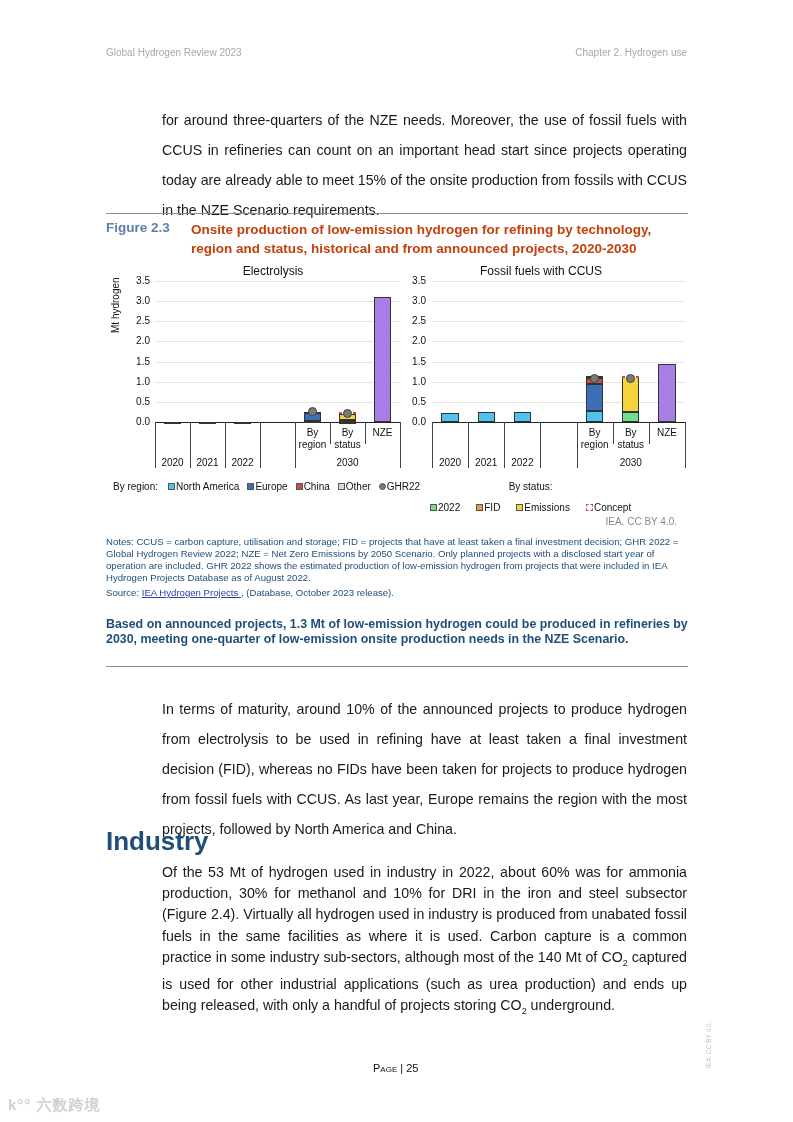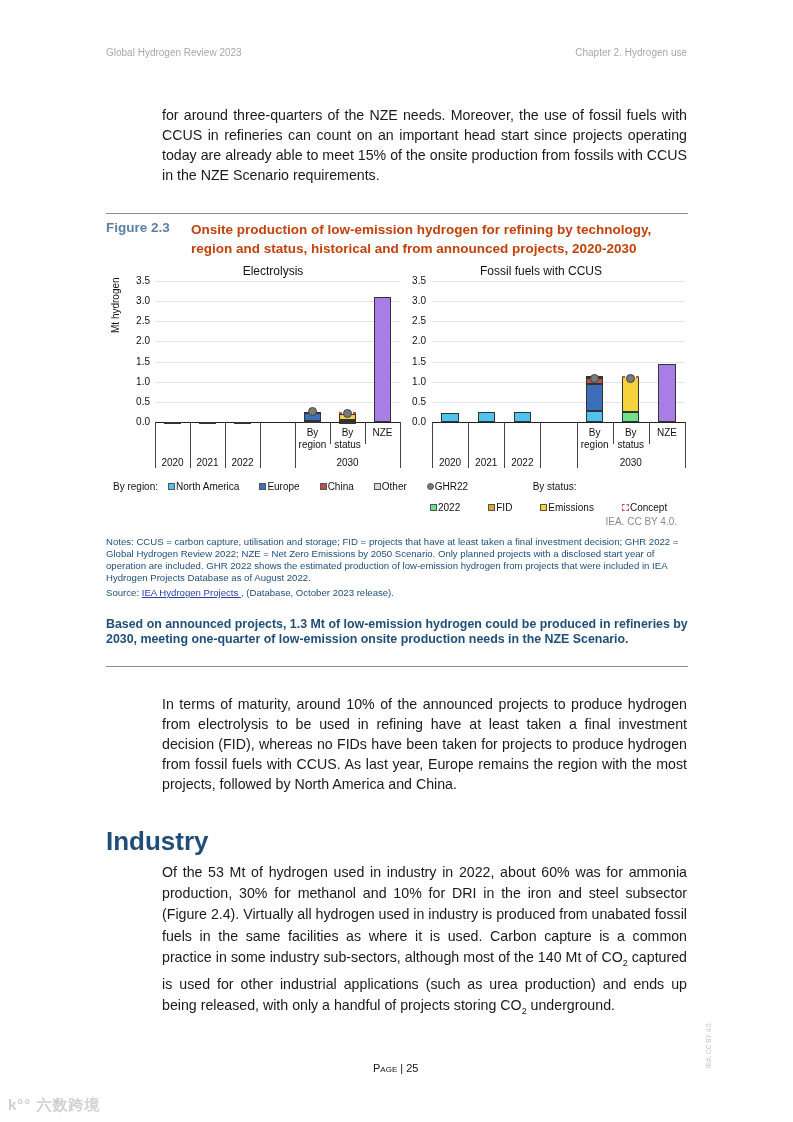--- a/index.html
+++ b/index.html
@@ -1,36 +1,36 @@
 <!DOCTYPE html>
 <html><head>
 <meta charset="utf-8">
 <style>
   html, body { margin:0; padding:0; background:#ffffff; }
   body { width:793px; height:1122px; position:relative; overflow:hidden; font-family:"Liberation Sans", sans-serif; color:#111; }
   .abs { position:absolute; }
   .running-header { top:47px; font-size:10px; color:#a8a8a8; }
-  .para { left:162px; width:525px; font-size:14.2px; line-height:20px; text-align:justify; color:#1a1a1a; }
+  .para { left:162px; width:525px; font-size:14.2px; line-height:30px; text-align:justify; color:#1a1a1a; }
   .para p { margin:0; }
   .fig-rule { left:106px; width:582px; height:0; border-top:1.5px solid #8a9099; }
   .fig-label { left:106px; top:220px; font-size:13.5px; font-weight:bold; color:#5b7fa8; }
   .fig-title { left:191px; top:220px; width:500px; font-size:13.5px; font-weight:bold; color:#c2410c; line-height:19px; }
   .chart-title { font-size:12px; color:#111; text-align:center; }
   .ytick { font-size:10px; color:#111; text-align:right; width:24px; }
   .ylabel { font-size:10px; color:#111; transform:rotate(-90deg); transform-origin:left top; white-space:nowrap; }
   .grid { height:0; border-top:1px solid #e4e4e4; }
   .axis { height:0; border-top:1px solid #222; }
   .vsep { width:0; border-left:1px solid #444; }
   .bar { box-sizing:border-box; border:1px solid #333; }
   .cat { font-size:10px; color:#111; text-align:center; line-height:12px; }
   .dot { width:9px; height:9px; border-radius:50%; background:#7a7a7a; border:1px solid #444; box-sizing:border-box; }
   .legend { font-size:10px; color:#111; white-space:nowrap; display:flex; align-items:center; gap:10px; }
   .sw { display:inline-block; width:7px; height:7px; box-sizing:border-box; border:1px solid #555; margin-right:1px; }
   .sw.dot-sw { border-radius:50%; }
-  .leg-item { display:inline-flex; align-items:center; margin-right:20px;justify-content:flex-end; }
+  .leg-item { display:inline-flex; align-items:center; margin-right:8px;justify-content:flex-end; }
   .credit { font-size:10px; color:#8a8a8a; }
   .notes { left:106px; width:582px; font-size:9.6px; line-height:12px; color:#1f4e79; }
   .notes a { color:#2a3ea8; text-decoration:underline; }
   .keymsg { left:106px; width:582px; top:617px; font-size:12.4px; font-weight:bold; color:#1f4e79; line-height:14.5px; }
   .h1 { left:106px; top:826px; font-size:26px; font-weight:bold; color:#1f4e79; }
   .footer { font-size:11px; color:#111; }
   .vert-credit { font-size:6.5px; color:#c6c6c6; transform:rotate(-90deg); transform-origin:left top; white-space:nowrap; }
   .watermark { font-size:15px; color:#d0d0d0; font-weight:bold; letter-spacing:1px; }
 </style>
 </head>

